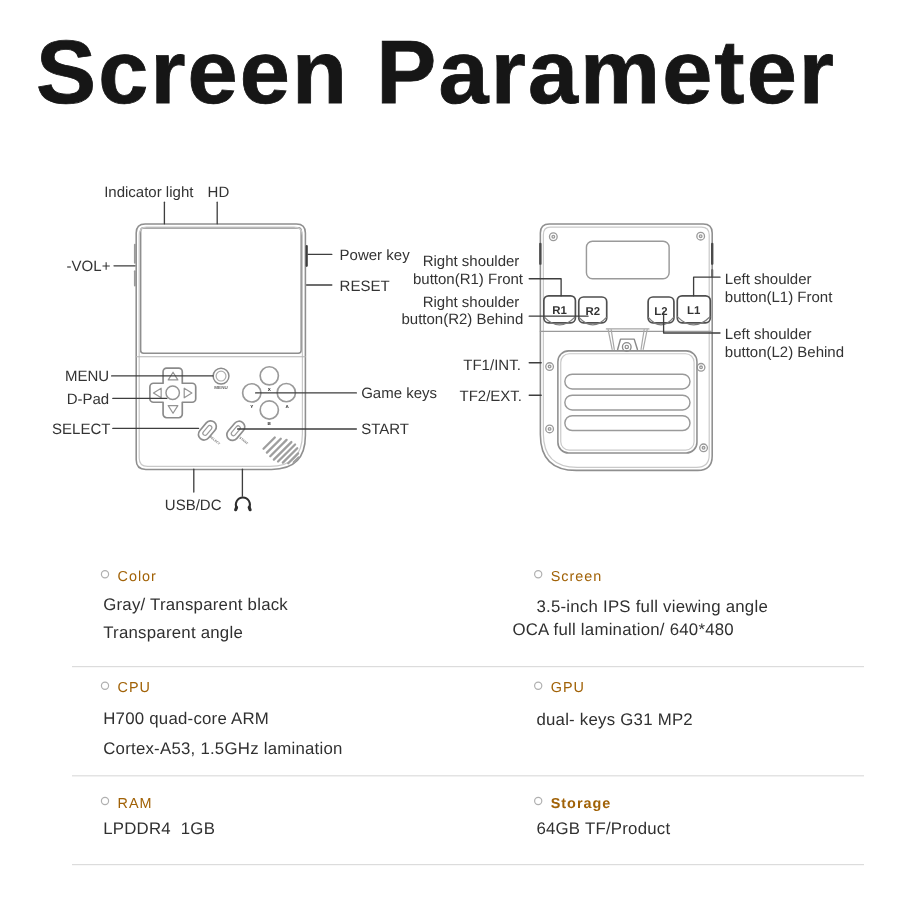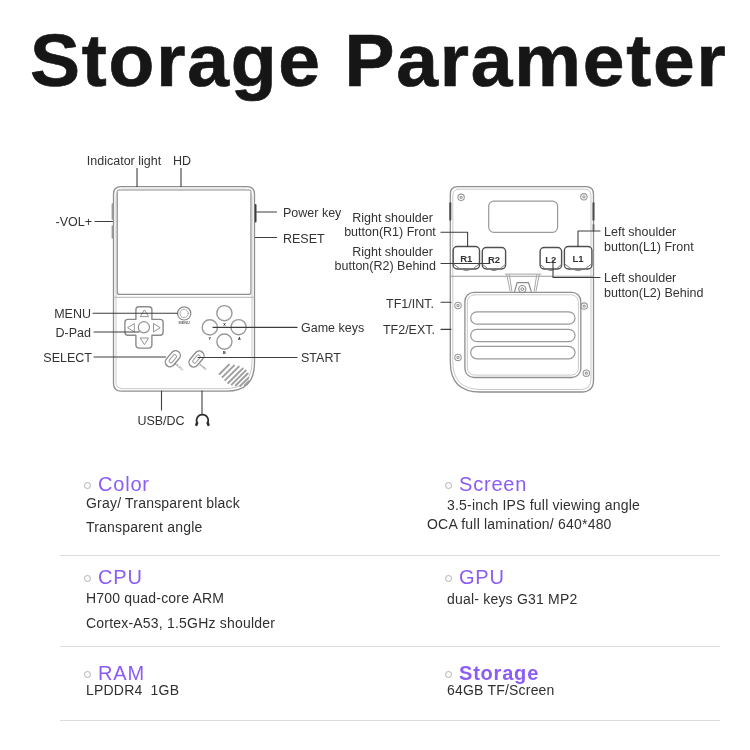--- a/index.html
+++ b/index.html
@@ -1,28 +1,28 @@
 <!DOCTYPE html>
 <html><head>
 <meta charset="utf-8">
 <style>
   html,body{margin:0;padding:0;background:#ffffff;}
   body{width:750px;height:750px;position:relative;overflow:hidden;
        font-family:"Liberation Sans",sans-serif;}
   .abs{position:absolute;}
-  .hdr{position:absolute;font-size:20px;letter-spacing:0.8px;color:#8b5cf6;white-space:nowrap;}
+  .hdr{position:absolute;font-size:12px;letter-spacing:0.8px;color:#a16207;white-space:nowrap;}
   .hdr .dot{display:inline-block;width:5px;height:5px;border:1px solid #b0b0b0;border-radius:50%;
             margin-right:7px;position:relative;top:-2px;}
   .val{position:absolute;font-size:14px;color:#303030;letter-spacing:0.2px;white-space:nowrap;}
   .sep{position:absolute;left:60px;width:660px;height:1px;background:#dcdcdc;}
 </style>
 </head>
 <body>
   <div class="abs" style="left:30px;top:16.7px;font-size:75px;font-weight:700;color:#161616;
-       letter-spacing:1.8px;white-space:nowrap;-webkit-text-stroke:0.7px #161616;">Storage Parameter</div>
+       letter-spacing:1.8px;white-space:nowrap;-webkit-text-stroke:0.7px #161616;">Screen Parameter</div>
 
   <svg class="abs" style="left:0;top:0;" width="750" height="460" viewBox="0 0 750 460" fill="none" stroke-linecap="round" stroke-linejoin="round">
 
     <g stroke="#8f8f8f" stroke-width="1.3">
 
       <path d="M 121,186.7 H 247 Q 254.5,186.7 254.5,194.2 V 363 Q 254.5,391.2 226.3,391.2 H 121.5 Q 113.5,391.2 113.5,383.2 V 194.2 Q 113.5,186.7 121,186.7 Z"></path>
 
       <rect x="117.2" y="189.9" width="133.8" height="104.5" rx="2.5"></rect>
     </g>
 
@@ -193,21 +193,21 @@
 
   <div class="hdr" style="left:84px;top:473px;"><span class="dot"></span>Color</div>
   <div class="val" style="left:86px;top:495px;">Gray/ Transparent black</div>
   <div class="val" style="left:86px;top:518.5px;">Transparent angle</div>
   <div class="hdr" style="left:445px;top:473px;"><span class="dot"></span>Screen</div>
   <div class="val" style="left:447px;top:496.5px;">3.5-inch IPS full viewing angle</div>
   <div class="val" style="left:427px;top:515.5px;">OCA full lamination/ 640*480</div>
   <div class="sep" style="top:555px;"></div>
   <div class="hdr" style="left:84px;top:566px;"><span class="dot"></span>CPU</div>
   <div class="val" style="left:86px;top:589.5px;">H700 quad-core ARM</div>
-  <div class="val" style="left:86px;top:614.5px;">Cortex-A53, 1.5GHz shoulder</div>
+  <div class="val" style="left:86px;top:614.5px;">Cortex-A53, 1.5GHz lamination</div>
   <div class="hdr" style="left:445px;top:566px;"><span class="dot"></span>GPU</div>
   <div class="val" style="left:447px;top:591px;">dual- keys G31 MP2</div>
   <div class="sep" style="top:646px;"></div>
   <div class="hdr" style="left:84px;top:661.5px;"><span class="dot"></span>RAM</div>
   <div class="val" style="left:86px;top:682px;">LPDDR4&nbsp; 1GB</div>
   <div class="hdr" style="left:445px;top:661.5px;font-weight:bold;"><span class="dot"></span>Storage</div>
-  <div class="val" style="left:447px;top:682px;">64GB TF/Screen</div>
+  <div class="val" style="left:447px;top:682px;">64GB TF/Product</div>
   <div class="sep" style="top:719.5px;"></div>
 
 </body></html>

